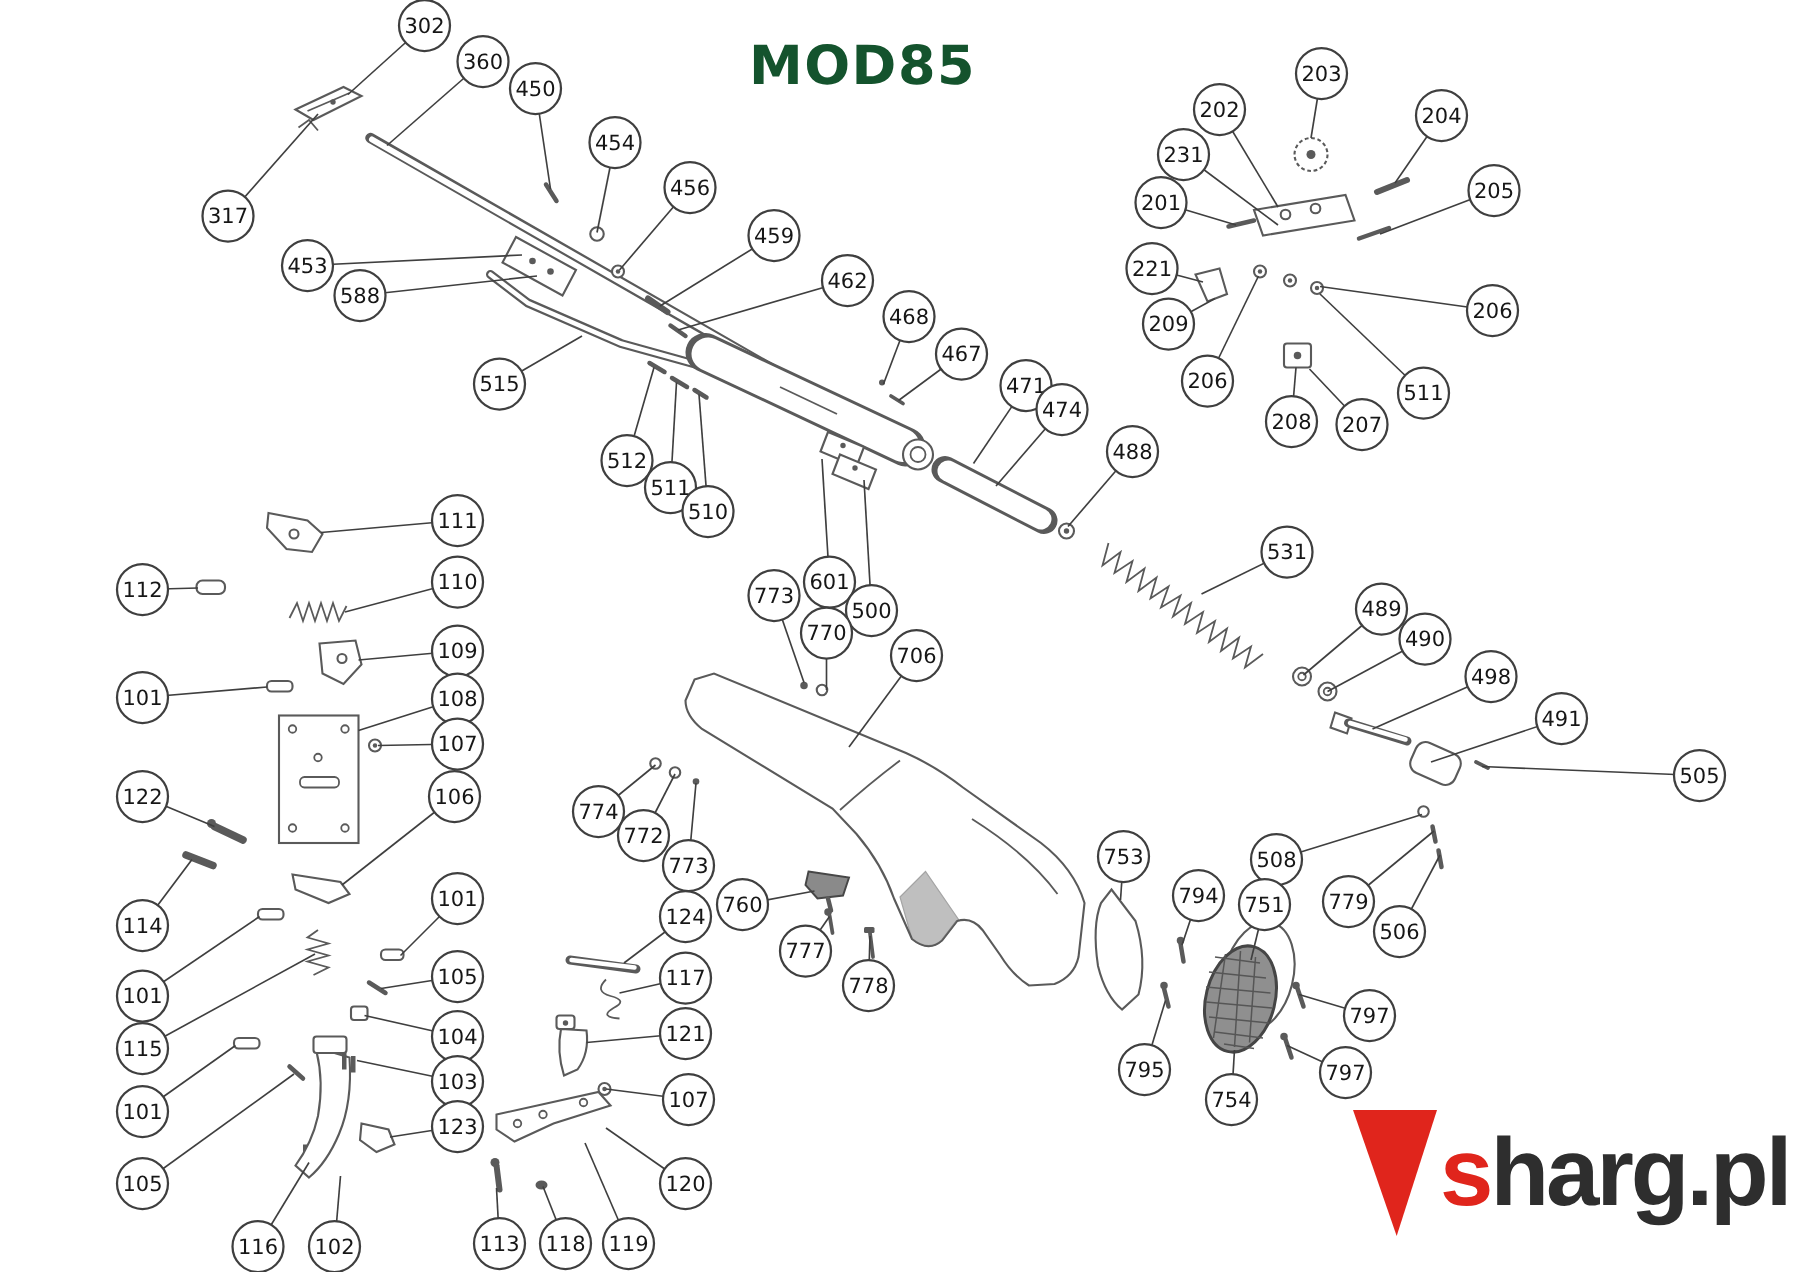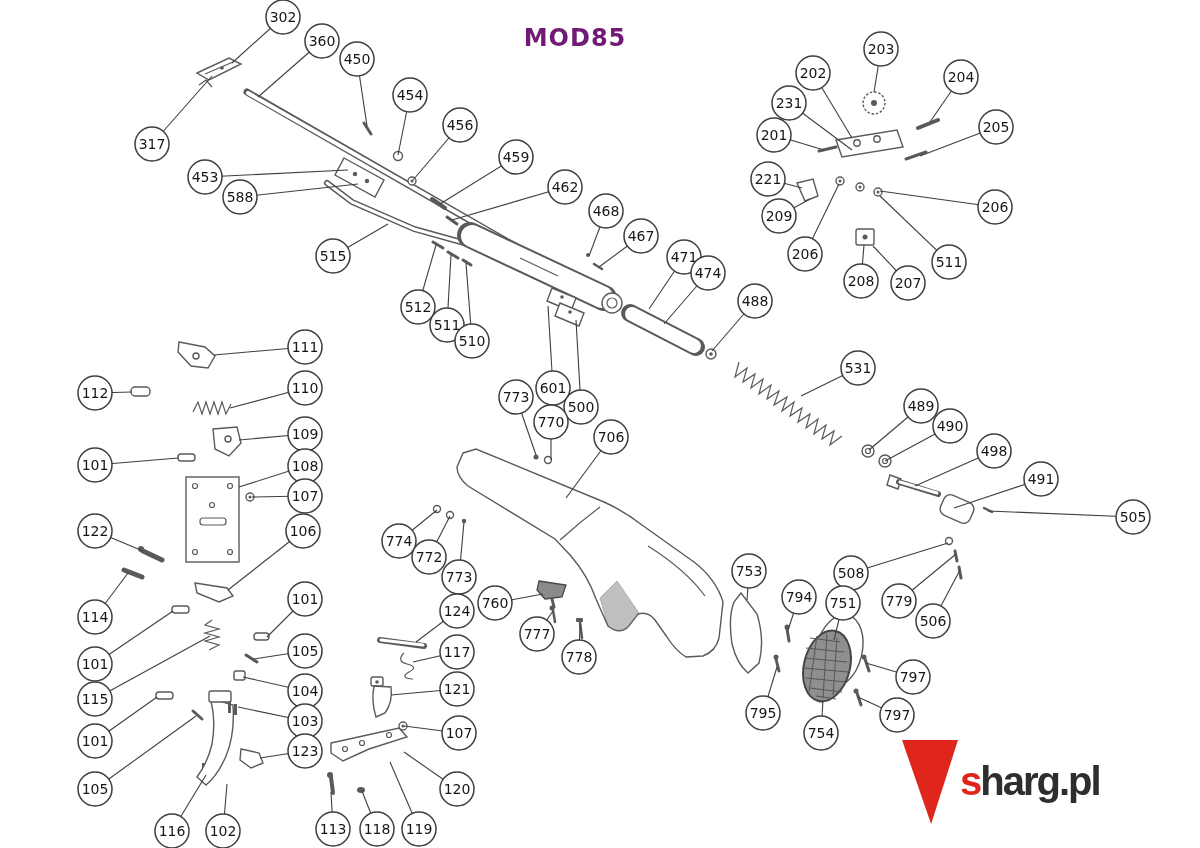--- a/index.html
+++ b/index.html
@@ -1,33 +1,33 @@
 <!DOCTYPE html>
 <html><head>
 <meta charset="utf-8">
 <style>
   html,body{margin:0;padding:0;background:#fff;}
   .stage{position:relative;width:1200px;height:848px;background:#ffffff;overflow:hidden;
          font-family:"DejaVu Sans", sans-serif;}
   .title{position:absolute;top:24px;left:575px;transform:translateX(-50%);
-         font-size:24px;font-weight:700;color:#701a75;letter-spacing:1px;white-space:nowrap;}
+         font-size:36px;font-weight:700;color:#14532d;letter-spacing:1px;white-space:nowrap;}
   .art{position:absolute;left:0;top:0;}
   
   .part{fill:#ffffff;stroke:#5a5a5a;stroke-width:1.4;}
   .ln{stroke:#5a5a5a;fill:none;stroke-width:1.2;}
   .tube-o{stroke:#5a5a5a;stroke-linecap:round;}
   .tube-i{stroke:#ffffff;stroke-linecap:round;}
   .fill-d{fill:#5a5a5a;stroke:none;}
   .leader{stroke:#3f3f3f;stroke-width:1.1;}
   .bubble{fill:#ffffff;stroke:#3f3f3f;stroke-width:1.5;}
   .blabel{font-family:"DejaVu Sans",sans-serif;font-size:14px;fill:#161616;text-anchor:middle;}
   
   .logo{position:absolute;left:902px;top:740px;display:flex;align-items:flex-start;}
   .logo-tri{width:56px;height:84px;clip-path:polygon(0 0,100% 0,52% 100%);margin-right:2px;}
-  .logo-text{font-family:"Liberation Sans", sans-serif;font-weight:700;font-size:40px;
+  .logo-text{font-family:"Liberation Sans", sans-serif;font-weight:700;font-size:64px;
              line-height:82px;letter-spacing:-2px;color:#2e2e2e;white-space:nowrap;text-align:right;}
 </style>
 </head>
 <body>
 
 <div class="stage">
 
   <div class="title">MOD85</div>
 
   <svg class="art" width="1200" height="848" viewBox="0 0 1200 848">

